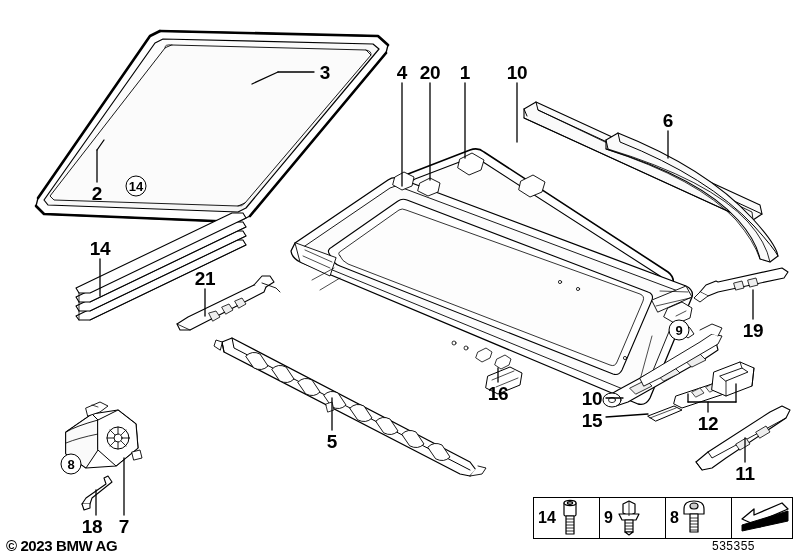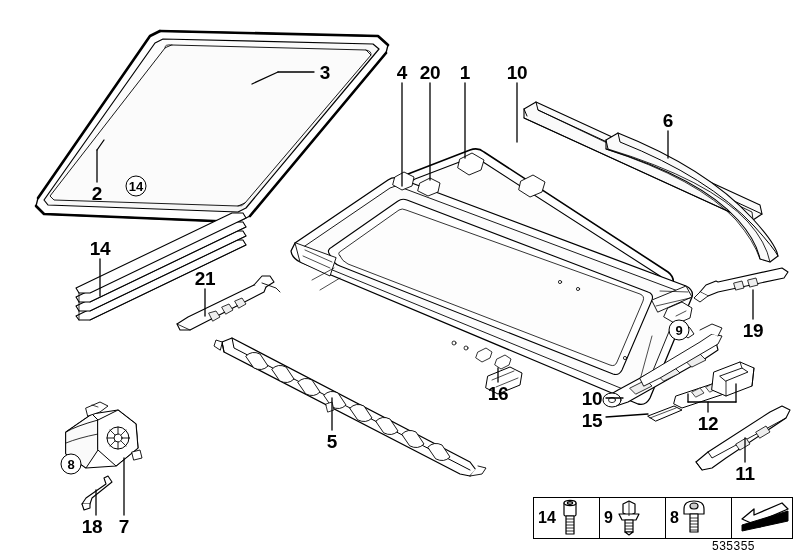--- a/index.html
+++ b/index.html
@@ -438,15 +438,16 @@
 
     <div class="legend-cell" style="width:60px;">
       <svg class="legend-icon" width="56" height="38" viewBox="0 0 56 38">
         <path d="M6 20 L18 10 L18 16 L46 4 L52 10 L24 22 L24 28 Z" fill="#ffffff" stroke="#000" stroke-width="1.3" stroke-linejoin="round"></path>
         <path d="M6 26 L52 12 L52 22 L6 32 Z" fill="#000000" stroke="#000" stroke-width="1"></path>
       </svg>
     </div>
 
   </div>
 
+  <div id="copyright">© 2023 BMW AG</div>
   <div id="diagram-id">535355</div>
 
 </div>
 
 </body></html>

